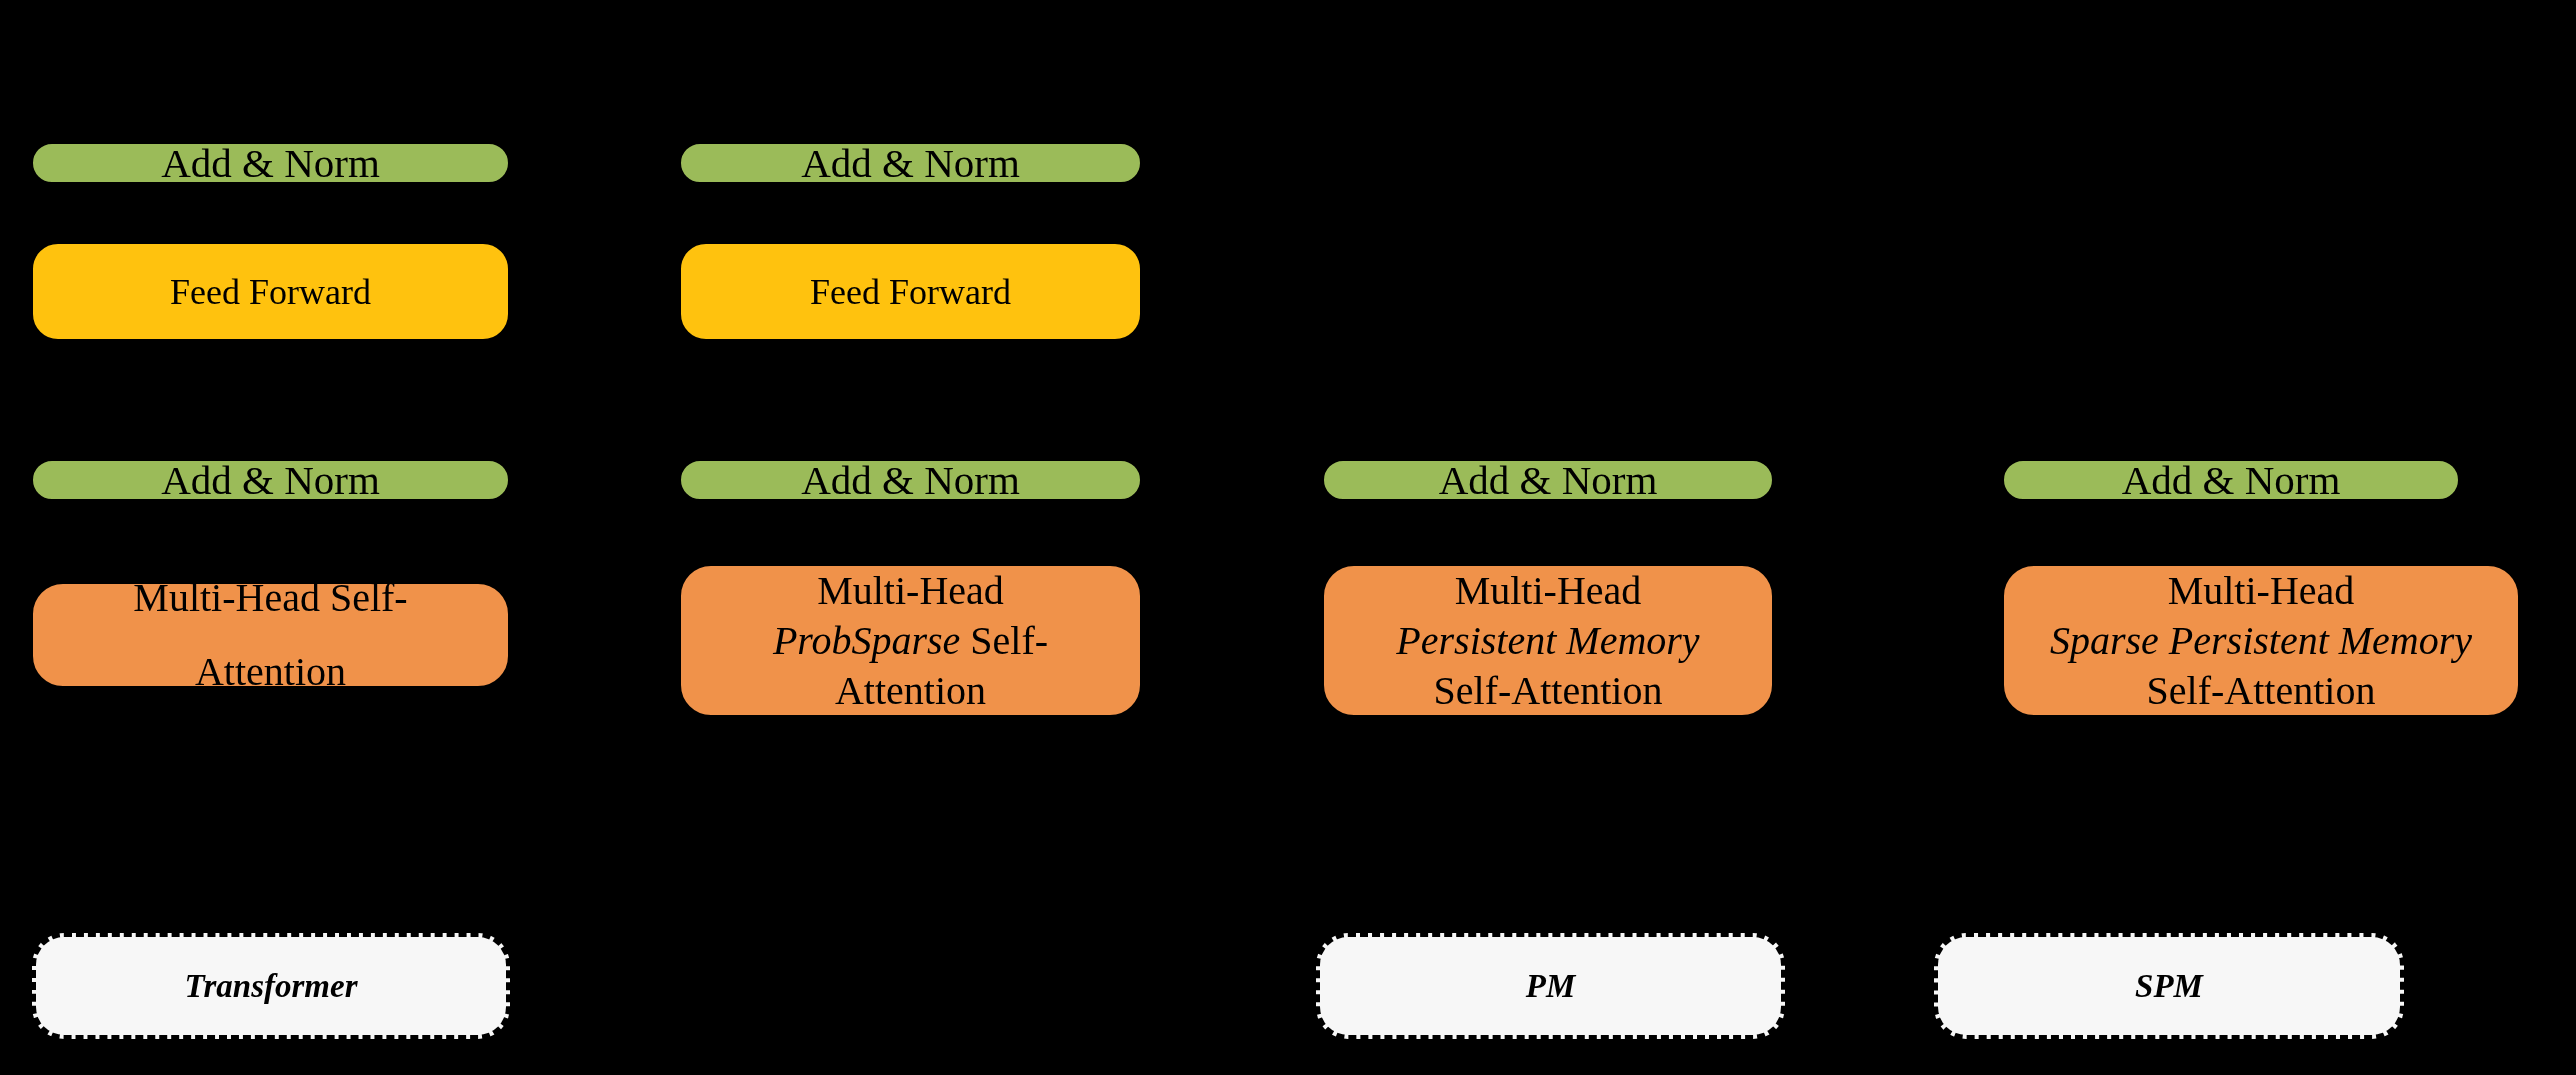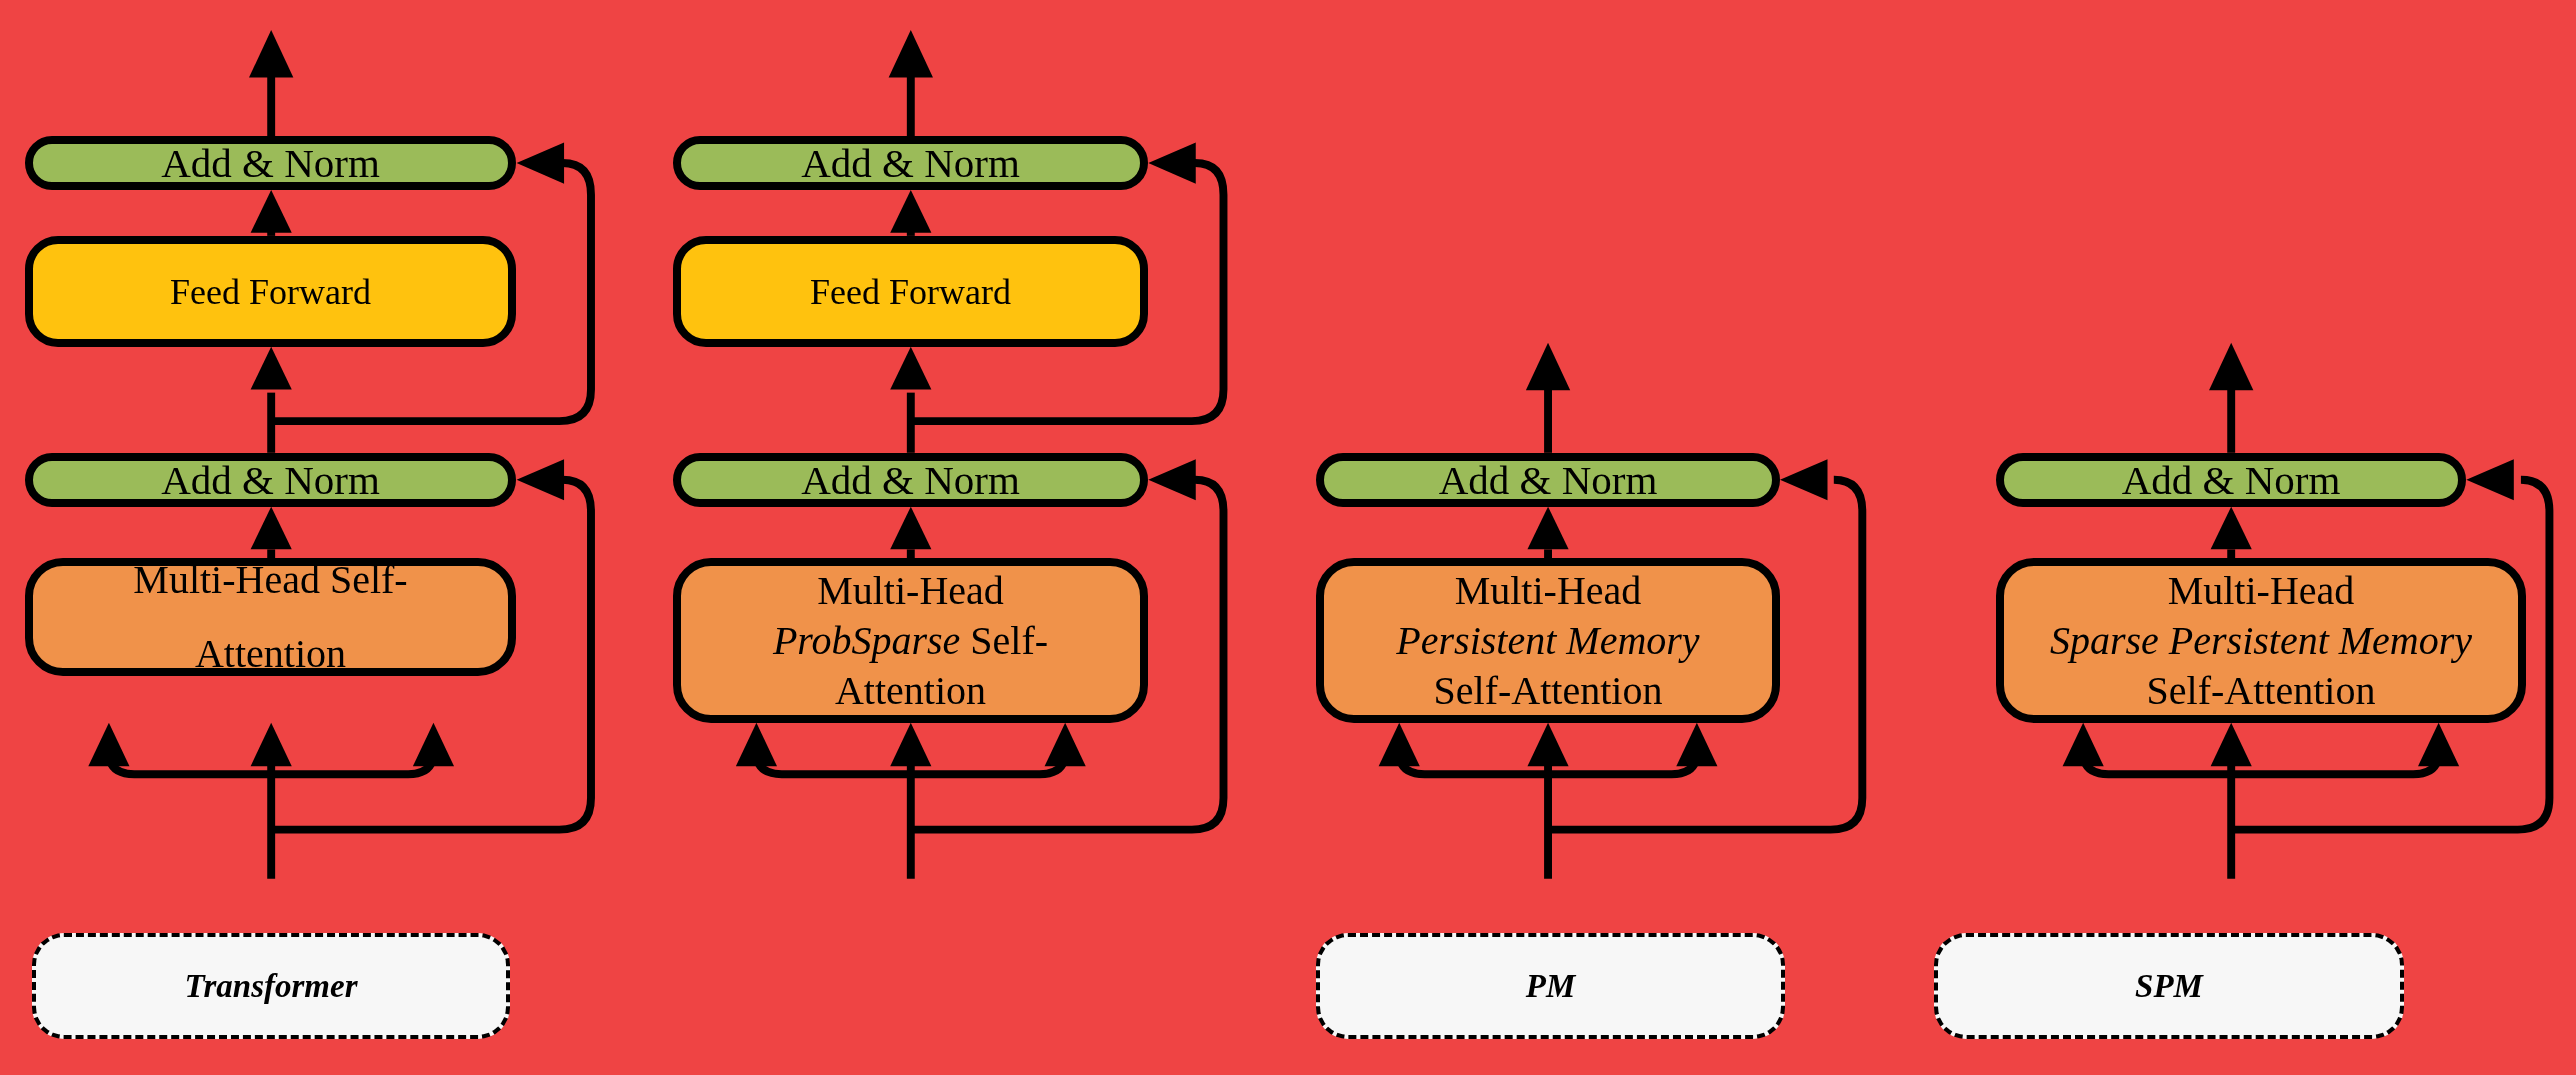--- a/index.html
+++ b/index.html
@@ -1,20 +1,20 @@
 <!DOCTYPE html>
 <html style="--green: #9BBB59; --yellow: #FFC20E; --orange: #F0924A; --labelbg: #F7F7F7; --line: #000000;font-size:12.7px"><head>
 <meta charset="utf-8">
 <style>
   html, body { margin: 0; padding: 0; background: #ffffff; }
   .canvas {
     position: relative;
     width: 2576px;
     height: 1075px;
-    background: #ef4444;
+    background: #000000;
     font-family: "Liberation Serif", "DejaVu Serif", serif;
     overflow: hidden;
   }
   .wires {
     position: absolute;
     left: 0; top: 0;
     width: 2576px; height: 1075px;
   }
   .wires path { stroke: var(--line, #000); stroke-width: 10; fill: none; }
   .wires polygon { fill: var(--line, #000); stroke: none; }
@@ -141,21 +141,21 @@
 
   <div class="box addnorm" style="left:25px; top:136px; width:491px; height:54px;">
     <span>Add &amp; Norm</span>
   </div>
   <div class="box ff" style="left:25px; top:236px; width:491px; height:111px;">
     <span>Feed Forward</span>
   </div>
   <div class="box addnorm" style="left:25px; top:453px; width:491px; height:54px;">
     <span>Add &amp; Norm</span>
   </div>
-  <div class="box att two-line" style="left:25px; top:558px; width:491px; height:118px;">
+  <div class="box att two-line" style="left:25px; top:576px; width:491px; height:118px;">
     <span class="line">Multi-Head Self-</span>
     <span class="line">Attention</span>
   </div>
   <div class="box lbl" style="left:32px; top:933px; width:478px; height:106px;">
     <span>Transformer</span>
   </div>
 
   <div class="box addnorm" style="left:673px; top:136px; width:475px; height:54px;">
     <span>Add &amp; Norm</span>
   </div>

